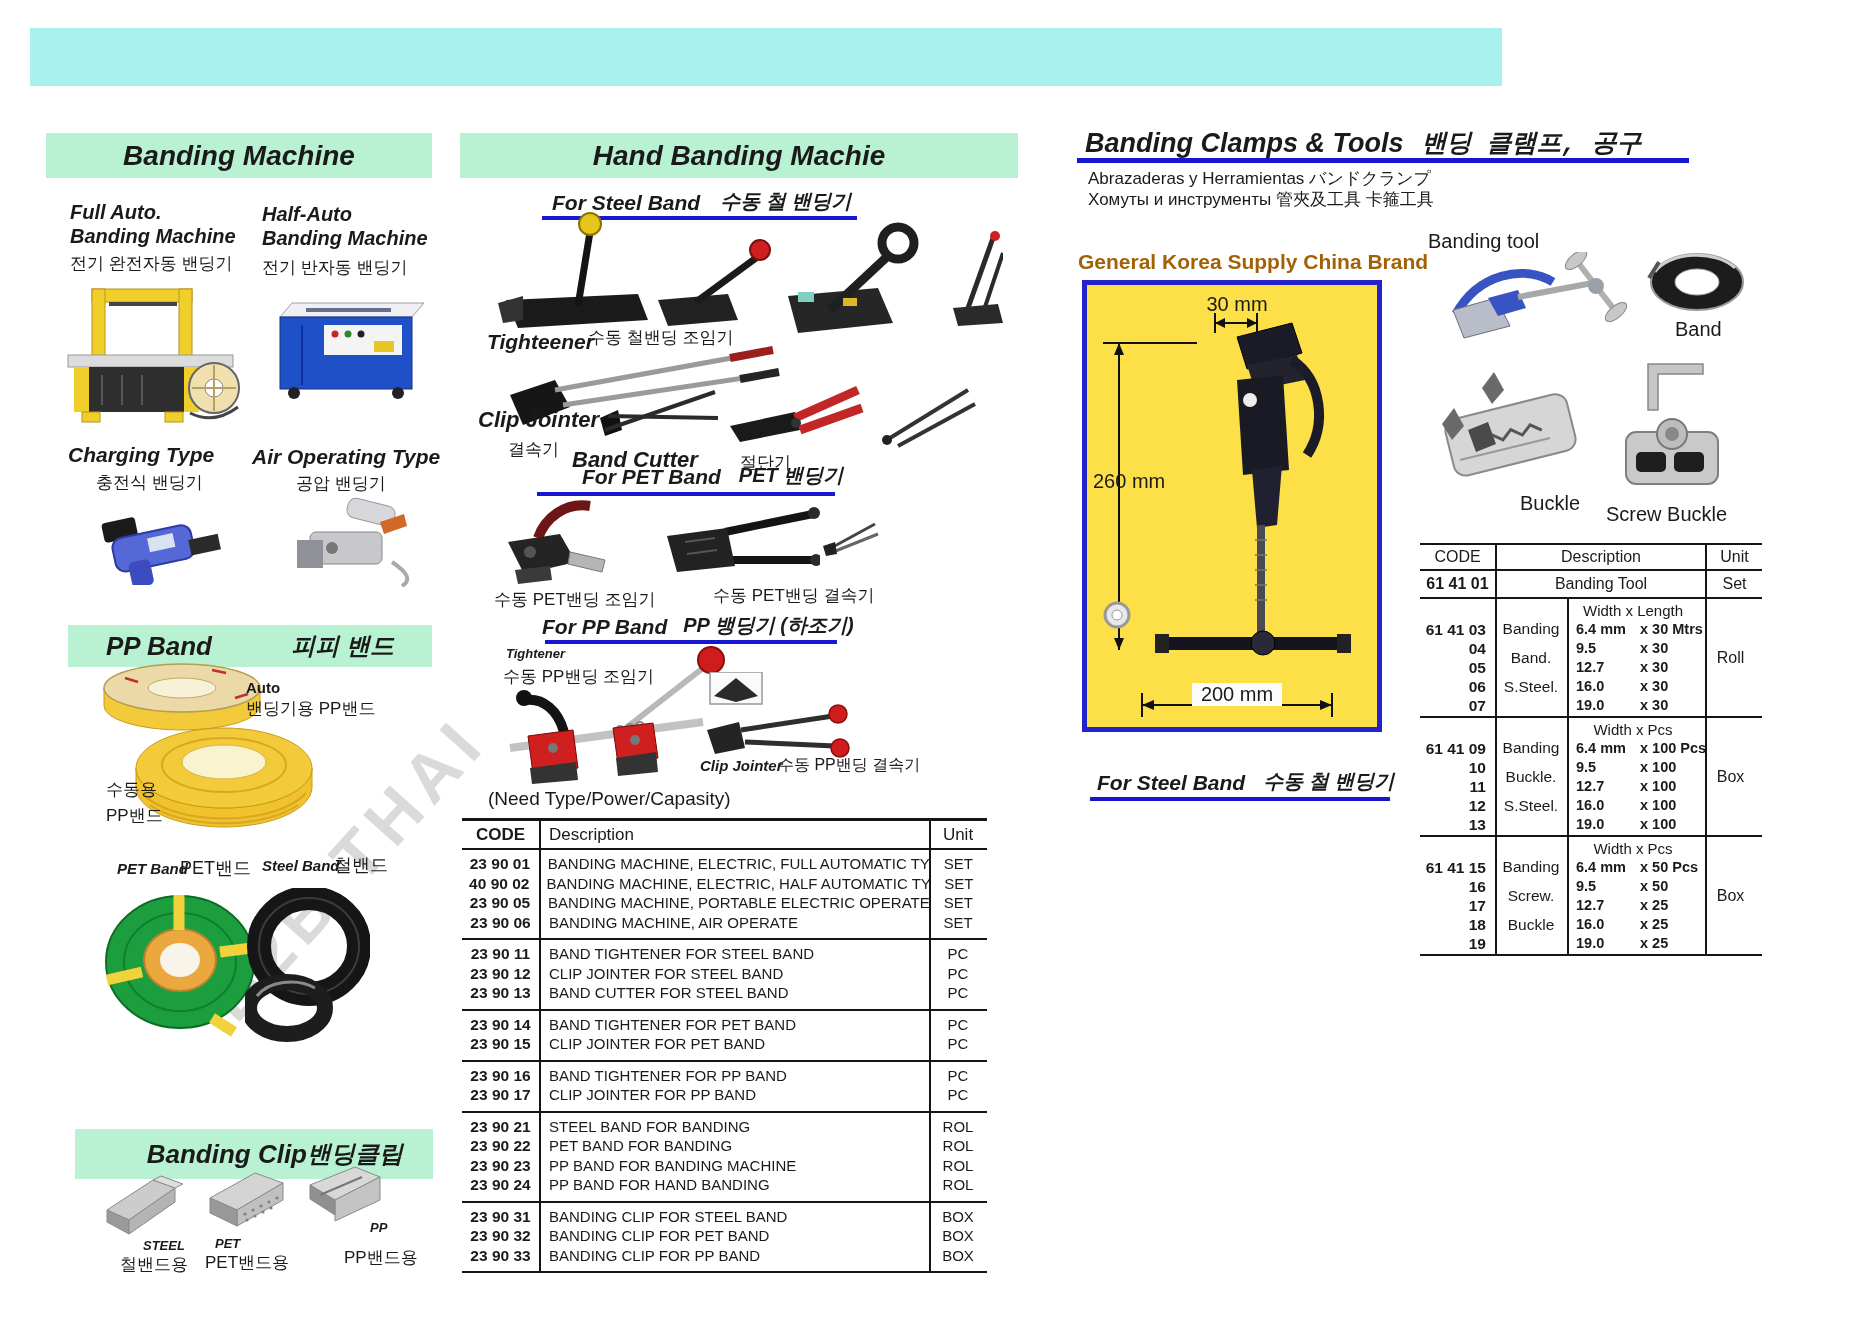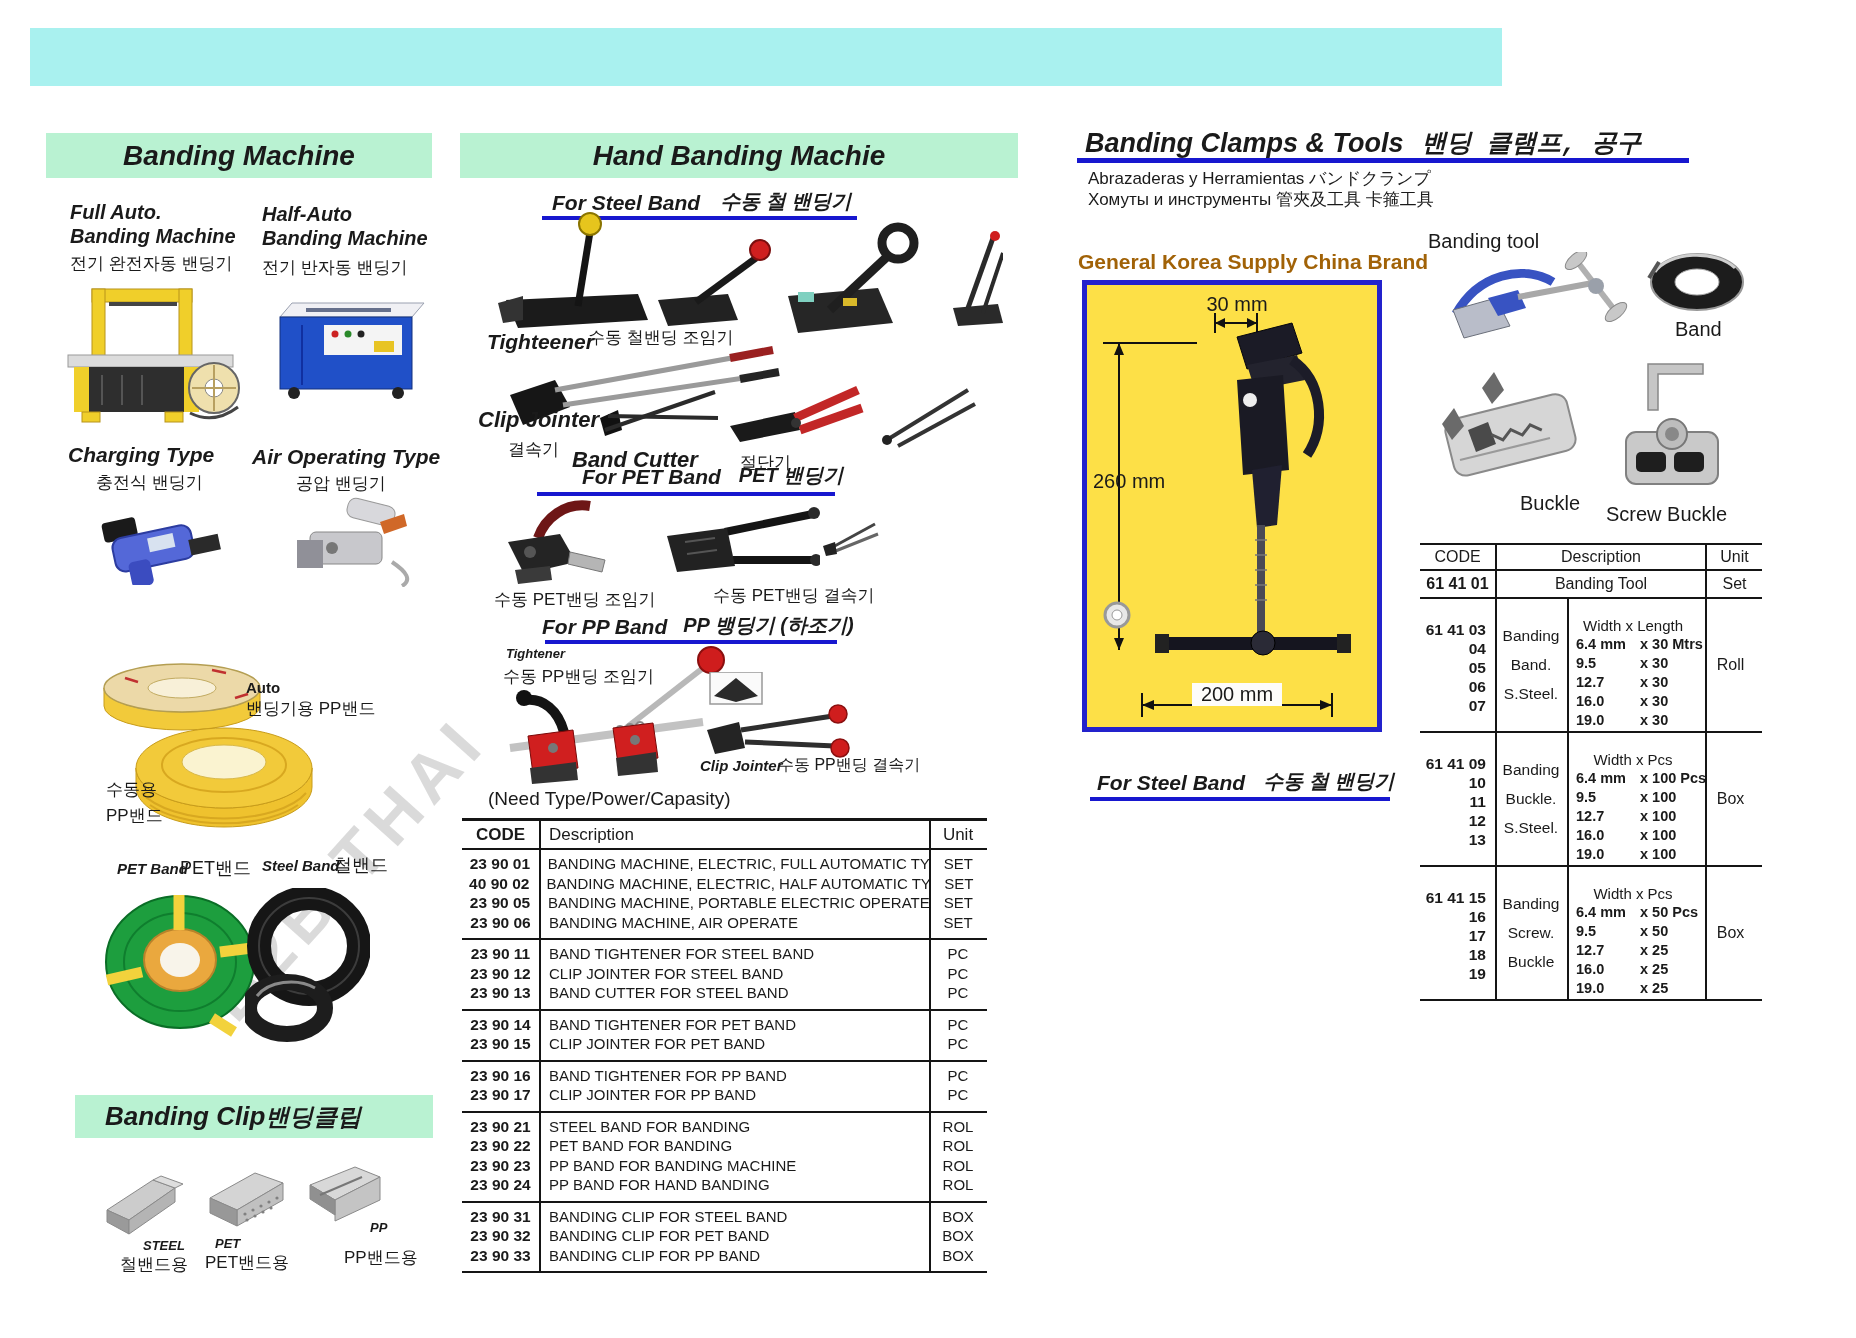--- a/index.html
+++ b/index.html
@@ -35,21 +35,21 @@
   .rt-row1{display:flex;align-items:center;height:26px;border-bottom:2px solid #151515;}
   .rt-r1-code{width:75px;text-align:center;font-weight:bold;font-size:16px;}
   .rt-r1-desc{width:212px;text-align:center;font-size:16px;}
   .rt-r1-unit{flex:1;text-align:center;font-size:16px;}
   .rt-group{display:flex;border-bottom:2px solid #151515;}
   .rt-group:last-child{border-bottom:none;}
   .rt-codes{width:75px;padding-top:22px;}
   .rt-code{height:19px;text-align:right;padding-right:9px;font-weight:bold;font-size:15.5px;white-space:nowrap;}
   .rt-name{width:72px;display:flex;flex-direction:column;justify-content:center;gap:11px;}
   .rt-nameline{text-align:center;font-size:15.5px;}
-  .rt-sizes{width:132px;padding-top:3px;margin-top:15px;}
+  .rt-sizes{width:132px;padding-top:3px;}
   .rt-sizehead{height:19px;text-align:center;font-size:15px;}
   .rt-sizeline{height:19px;padding-left:9px;font-weight:bold;font-size:14.5px;white-space:nowrap;}
   .rt-w{display:inline-block;width:60px;}
   .rt-unitcell{flex:1;display:flex;align-items:center;justify-content:center;font-size:16px;}
   .rt-vline{position:absolute;width:2px;background:#151515;}
   .dimtext{font-size:20px;white-space:nowrap;}
   svg{display:block;}
 </style>
 </head>
 <body>
@@ -127,20 +127,24 @@
 
   <svg class="abs" style="left:292px;top:492px;" width="125" height="95" viewBox="0 0 125 95">
     <rect x="55" y="10" width="48" height="20" rx="8" fill="#d8d8dc" stroke="#999" transform="rotate(14 79 20)"></rect>
     <rect x="18" y="40" width="72" height="32" rx="6" fill="#c8c8cc" stroke="#888"></rect>
     <rect x="5" y="48" width="26" height="28" fill="#909098"></rect>
     <polygon points="88,30 112,22 115,34 92,42" fill="#d06828"></polygon>
     <path d="M100,70 C115,80 120,88 110,94" fill="none" stroke="#aaa" stroke-width="4"></path>
     <circle cx="40" cy="56" r="6" fill="#777"></circle>
   </svg>
 
+  <div class="abs bar" style="left:68px;top:625px;width:364px;height:42px;padding:0 38px;justify-content:space-between;box-sizing:border-box;">
+    <span class="bi" style="font-size:26px;">PP Band</span>
+    <span class="ko" style="font-size:24px;font-style:italic;">피피 밴드</span>
+  </div>
 
   <svg class="abs" style="left:100px;top:660px;" width="165" height="80" viewBox="0 0 165 80">
     <path d="M4,28 A78,24 0 0,0 160,28 L160,46 A78,24 0 0,1 4,46 Z" fill="#f2ca3a" stroke="#c89c1a"></path>
     <ellipse cx="82" cy="28" rx="78" ry="24" fill="#ecd9a8" stroke="#b49e52" stroke-width="1.5"></ellipse>
     <ellipse cx="82" cy="28" rx="34" ry="10" fill="#f8f0d8" stroke="#c2ab62"></ellipse>
     <line x1="25" y1="18" x2="38" y2="22" stroke="#c03030" stroke-width="2.5"></line>
     <line x1="112" y1="10" x2="126" y2="13" stroke="#c03030" stroke-width="2.5"></line>
     <line x1="135" y1="38" x2="148" y2="34" stroke="#c03030" stroke-width="2.5"></line>
   </svg>
   <div class="abs" style="left:246px;top:679px;font-size:15px;font-weight:bold;">Auto</div>
@@ -173,21 +177,21 @@
     <line x1="152" y1="58" x2="120" y2="62" stroke="#f2d23c" stroke-width="11"></line>
   </svg>
 
   <svg class="abs" style="left:245px;top:888px;" width="125" height="155" viewBox="0 0 125 155">
     <ellipse cx="64" cy="58" rx="50" ry="48" fill="none" stroke="#161616" stroke-width="24"></ellipse>
     <ellipse cx="64" cy="58" rx="50" ry="48" fill="none" stroke="#3c3c3c" stroke-width="2"></ellipse>
     <ellipse cx="42" cy="120" rx="38" ry="26" fill="none" stroke="#1d1d1d" stroke-width="16"></ellipse>
     <path d="M12,108 A38,26 0 0,1 70,100" fill="none" stroke="#8a8a8a" stroke-width="3"></path>
   </svg>
 
-  <div class="abs bar" style="left:75px;top:1095px;width:358px;height:43px;padding:0 30px;justify-content:flex-start;box-sizing:border-box;">
+  <div class="abs bar" style="left:75px;top:1129px;width:358px;height:50px;padding:0 30px;justify-content:flex-end;box-sizing:border-box;">
     <span class="bi" style="font-size:26px;">Banding Clip</span>
     <span class="ko" style="font-size:24px;font-style:italic;">밴딩클립</span>
   </div>
 
   <svg class="abs" style="left:95px;top:1162px;" width="90" height="78" viewBox="0 0 90 78">
     <polygon points="12,48 58,18 80,26 34,58" fill="#cccccc" stroke="#8a8a8a"></polygon>
     <polygon points="12,48 34,58 34,72 12,60" fill="#9a9a9a" stroke="#8a8a8a"></polygon>
     <polygon points="34,58 80,26 80,40 34,72" fill="#b4b4b4" stroke="#8a8a8a"></polygon>
     <polygon points="58,18 66,14 88,22 80,26" fill="#dedede" stroke="#8a8a8a"></polygon>
   </svg>

